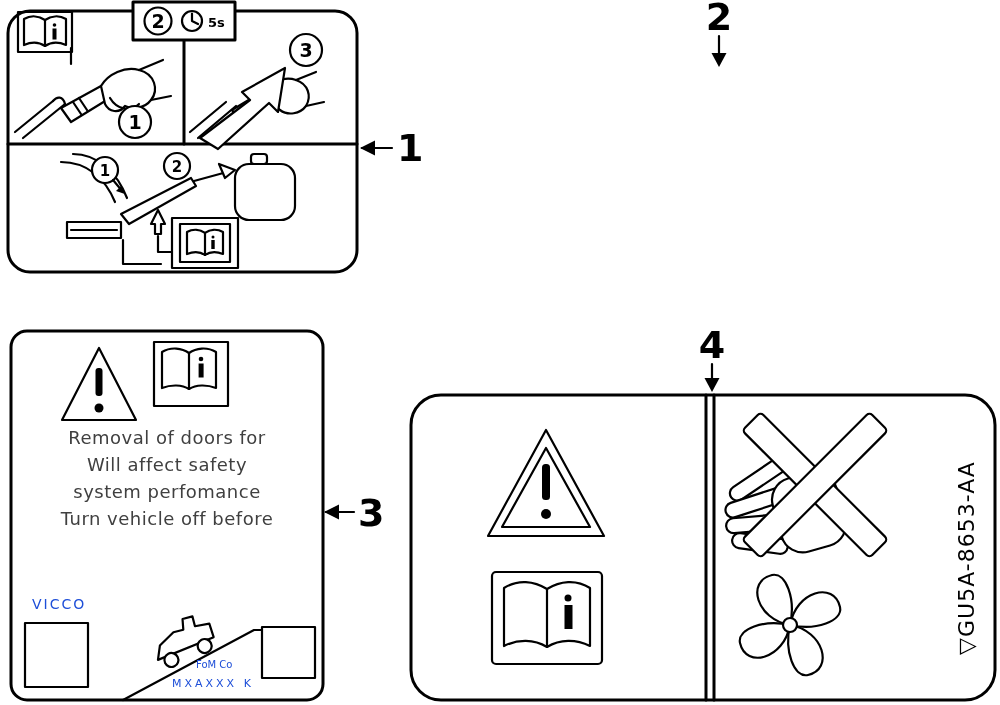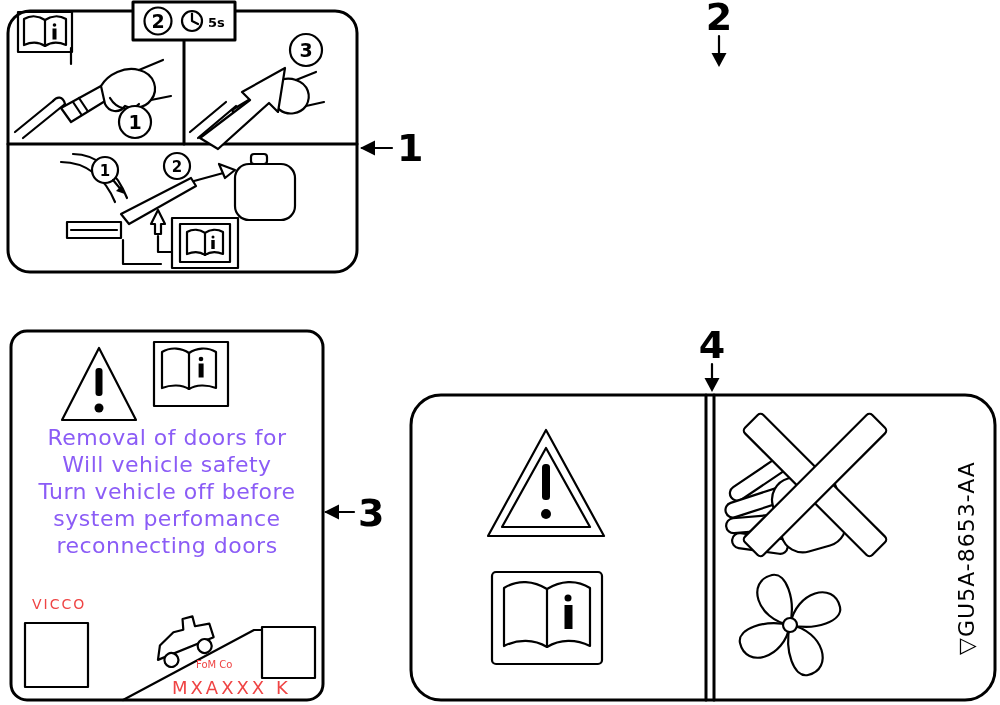--- a/index.html
+++ b/index.html
@@ -10,22 +10,22 @@
   .abs{position:absolute;}
   svg{display:block;overflow:visible;}
   .ln{fill:none;stroke:#000;stroke-width:2.2;stroke-linecap:round;stroke-linejoin:round;}
   .ln3{fill:none;stroke:#000;stroke-width:3;stroke-linecap:round;stroke-linejoin:round;}
   .wh{fill:#ffffff;stroke:#000;stroke-width:2.2;stroke-linecap:round;stroke-linejoin:round;}
   .wh3{fill:#ffffff;stroke:#000;stroke-width:3;stroke-linejoin:round;}
   .blk{fill:#000;stroke:none;}
   .svgtxt{fill:#000;stroke:none;font-family:"DejaVu Sans",sans-serif;}
   .outline-txt{fill:#ffffff;stroke:#000;font-family:"DejaVu Sans",sans-serif;font-weight:bold;}
   .warn-lines{position:absolute;left:6px;right:6px;top:96px;text-align:center;
-    font-size:22px;line-height:27px;color:#8b5cf6;letter-spacing:0.5px;}
-  .small-lbl{position:absolute;color:#ef4444;white-space:nowrap;}
+    font-size:18px;line-height:27px;color:#404040;letter-spacing:0.5px;}
+  .small-lbl{position:absolute;color:#1d4ed8;white-space:nowrap;}
   .dm{position:absolute;left:394px;top:66px;width:88px;height:96px;
     background:
       repeating-conic-gradient(#000 0 25%, rgba(0,0,0,0) 0 50%) 0px 0px / 16px 16px,
       repeating-conic-gradient(#000 0 25%, rgba(0,0,0,0) 0 50%) 5px 7px / 24px 24px;
     border-left:5px solid #000;border-bottom:5px solid #000;
     border-top:4px dashed #000;border-right:4px dashed #000;}
 </style>
 </head>
 <body>
 
@@ -150,28 +150,27 @@
       <rect class="ln" x="254" y="299" width="53" height="51"></rect>
       <path class="ln" d="M115,372 L246,302 L254,302"></path>
       <g transform="rotate(-26 180 325)">
         <path class="wh" d="M150,318 L158,306 L176,300 L186,302 L190,292 L200,294 L198,304 L212,308 L210,322 Z"></path>
         <circle class="wh" cx="162" cy="324" r="7"></circle>
         <circle class="wh" cx="198" cy="326" r="7"></circle>
       </g>
     </svg>
     <div class="warn-lines">
       <div>Removal of doors for</div>
-      <div>Will vehicle safety</div>
+      <div>Will affect safety</div>
+      <div>system perfomance</div>
       <div>Turn vehicle off before</div>
-      <div>system perfomance</div>
-      <div>reconnecting doors</div>
     </div>
     <div class="small-lbl" style="left:24px;top:268px;font-size:14px;letter-spacing:2px;">VICCO</div>
     <div class="small-lbl" style="left:188px;top:331px;font-size:10px;">FoM Co</div>
-    <div class="small-lbl" style="left:164px;top:349px;font-size:18px;letter-spacing:3px;">MXAXXX K</div>
+    <div class="small-lbl" style="left:164px;top:349px;font-size:11px;letter-spacing:3px;">MXAXXX K</div>
   </div>
 
   <div class="abs" style="left:322px;top:492px;width:64px;height:46px;">
     <svg width="64" height="46" viewBox="0 0 64 46">
       <line class="ln" x1="4" y1="20" x2="32" y2="20"></line>
       <path class="blk" d="M2,20 L17,12.5 L17,27.5 Z"></path>
       <text class="svgtxt" x="36" y="34" font-size="38" font-weight="bold">3</text>
     </svg>
   </div>
 

